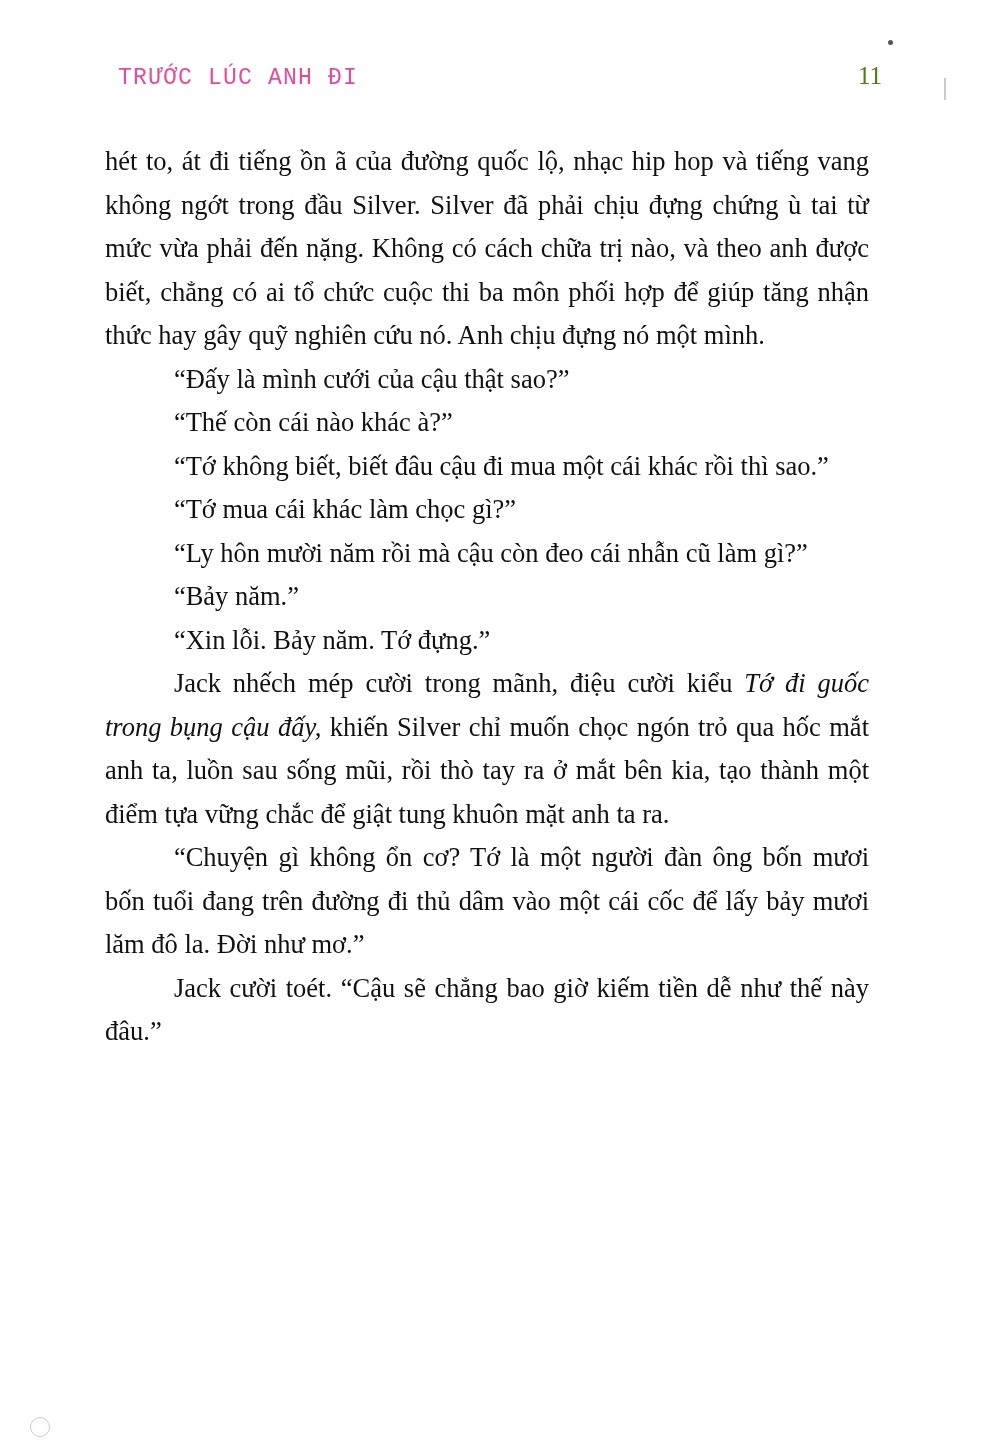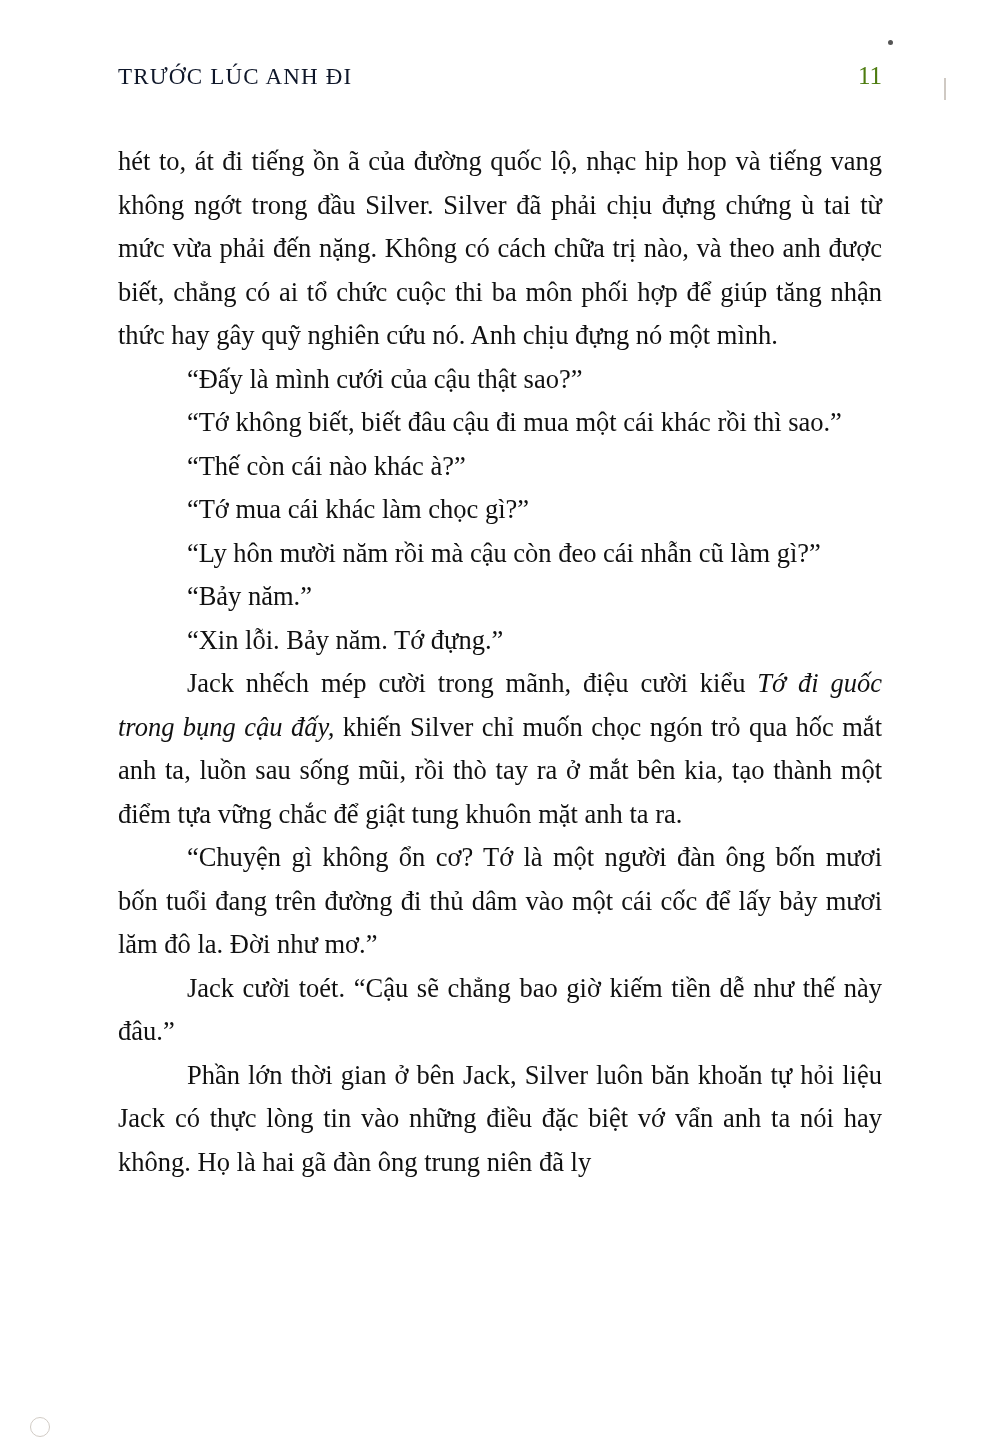--- a/index.html
+++ b/index.html
@@ -20,36 +20,36 @@
     position: absolute;
     top: 62px;
     left: 118px;
     right: 118px;
     height: 40px;
     display: flex;
     align-items: baseline;
     justify-content: space-between;
   }
   .running-title {
-    font-family: Liberation Serif, serif;
+    font-family: Liberation Mono, monospace;
     font-size: 23px;
     letter-spacing: 1.2px;
-    color: #0f172a;
+    color: #ec4899;
     font-variant: small-caps;
     text-transform: uppercase;
   }
   .page-number {
     font-family: "Liberation Serif", serif;
     font-size: 25px;
     color: #4d7c0f;
   }
   .body-text {
     position: absolute;
     top: 140px;
-    left: 118px;
+    left: 105px;
     width: 764px;
     font-family: "Liberation Serif", serif;
     font-size: 26.5px;
     line-height: 43.5px;
     color: #111111;
     text-align: justify;
     text-justify: inter-word;
   }
   .body-text p {
     margin: 0;
@@ -99,26 +99,25 @@
   <div class="mark-tick"></div>
 
   <div class="header">
     <div class="running-title">Trước lúc anh đi</div>
     <div class="page-number">11</div>
   </div>
 
   <div class="body-text">
     <p>hét to, át đi tiếng ồn ã của đường quốc lộ, nhạc hip hop và tiếng vang không ngớt trong đầu Silver. Silver đã phải chịu đựng chứng ù tai từ mức vừa phải đến nặng. Không có cách chữa trị nào, và theo anh được biết, chẳng có ai tổ chức cuộc thi ba môn phối hợp để giúp tăng nhận thức hay gây quỹ nghiên cứu nó. Anh chịu đựng nó một mình.</p>
     <p class="indent">“Đấy là mình cưới của cậu thật sao?”</p>
+    <p class="indent">“Thế còn cái nào khác à?”</p>
     <p class="indent">“Tớ không biết, biết đâu cậu đi mua một cái khác rồi thì sao.”</p>
-    <p class="indent">“Thế còn cái nào khác à?”</p>
     <p class="indent">“Tớ mua cái khác làm chọc gì?”</p>
     <p class="indent">“Ly hôn mười năm rồi mà cậu còn đeo cái nhẫn cũ làm gì?”</p>
     <p class="indent">“Bảy năm.”</p>
     <p class="indent">“Xin lỗi. Bảy năm. Tớ đựng.”</p>
     <p class="indent italic-run"><span>Jack nhếch mép cười trong mãnh, điệu cười kiểu </span><i>Tớ đi guốc trong bụng cậu đấy,</i><span> khiến Silver chỉ muốn chọc ngón trỏ qua hốc mắt anh ta, luồn sau sống mũi, rồi thò tay ra ở mắt bên kia, tạo thành một điểm tựa vững chắc để giật tung khuôn mặt anh ta ra.</span></p>
     <p class="indent">“Chuyện gì không ổn cơ? Tớ là một người đàn ông bốn mươi bốn tuổi đang trên đường đi thủ dâm vào một cái cốc để lấy bảy mươi lăm đô la. Đời như mơ.”</p>
     <p class="indent">Jack cười toét. “Cậu sẽ chẳng bao giờ kiếm tiền dễ như thế này đâu.”</p>
-    <p class="indent">Phần lớn thời gian ở bên Jack, Silver luôn băn khoăn tự hỏi liệu Jack có thực lòng tin vào những điều đặc biệt vớ vẩn anh ta nói hay không. Họ là hai gã đàn ông trung niên đã ly</p>
   </div>
 
   <div class="mark-left"></div>
 </div>
 
 </body></html>

